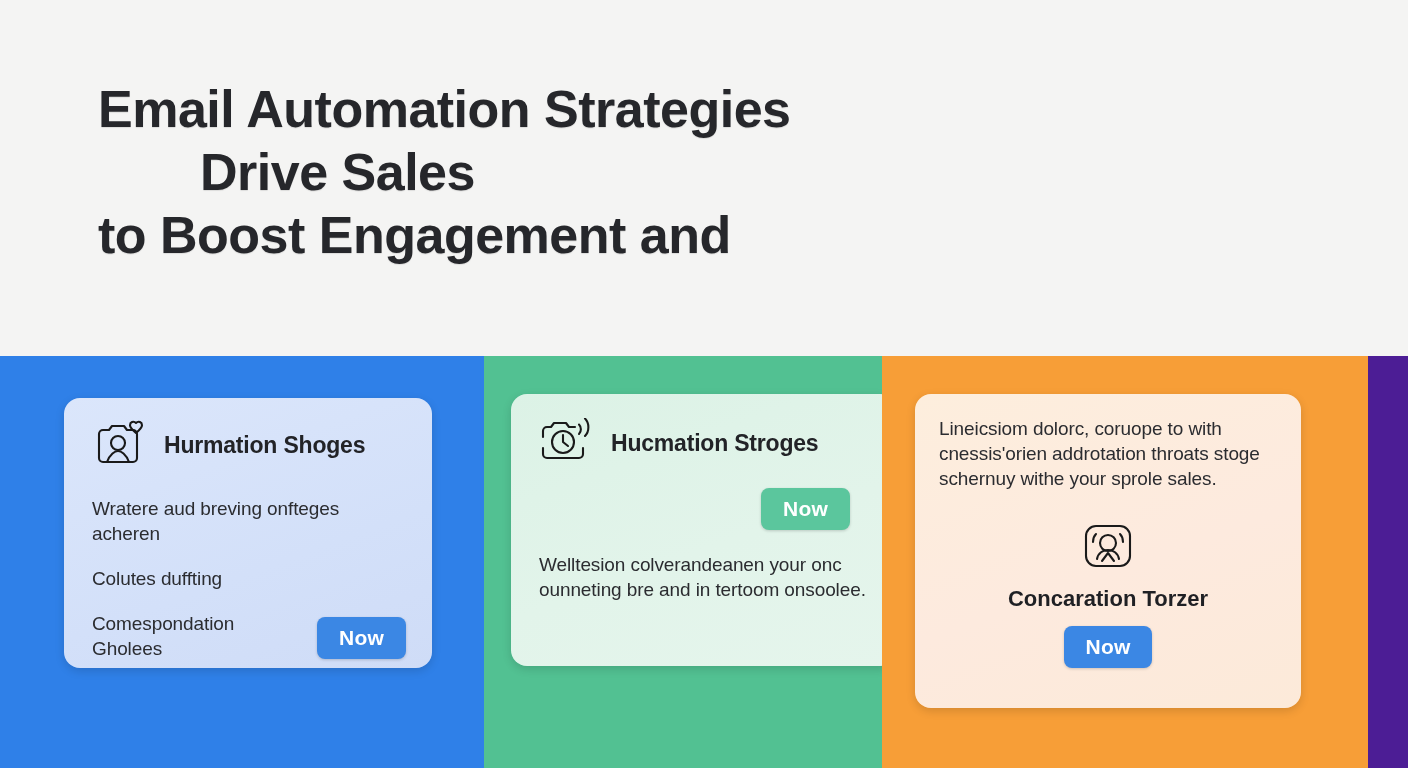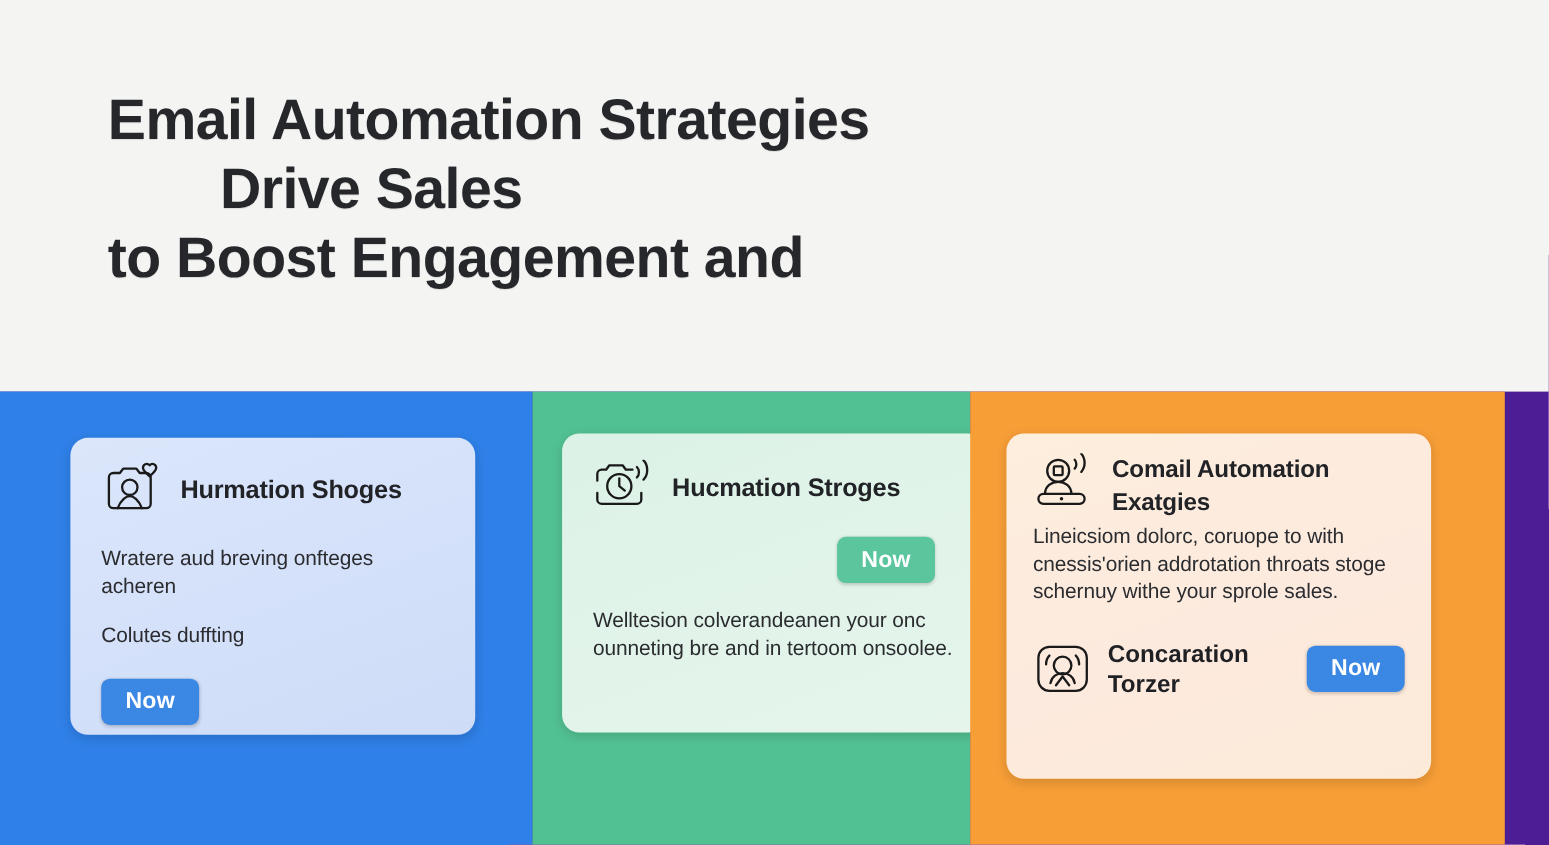--- a/index.html
+++ b/index.html
@@ -182,20 +182,21 @@
   .c2-foot { margin-top: 22px; max-width: 350px; }
 
   
   .c3-sub { margin-top: 16px; }
   .c3-body { margin-top: 4px; max-width: 335px; }
   .c3-foot {
     margin-top: 30px;
     display: flex;
     align-items: center;
     gap: 14px;
+    flex-direction: column;
   }
   .c3-foot-label {
     font-size: 22px;
     font-weight: bold;
     color: #1f2024;
     line-height: 27px;
     flex: 1 1 auto;
   }
   .c3-foot .now-btn { flex: 0 0 auto; }
 
@@ -231,20 +232,21 @@
           <span class="card-title">Hurmation Shoges</span>
         </div>
 
         <div class="body-text c1-row-a">Wratere aud breving onfteges acheren</div>
 
         <div class="c1-row-b">
           <div class="body-text">Colutes duffting</div>
         </div>
 
         <div class="c1-row-c">
+          <div class="body-text">Comespondation Gholees</div>
           <button class="now-btn btn-blue">Now</button>
         </div>
 
       </div>
     </div>
 
     <div class="band band-green">
       <div class="card card-2">
 
         <div class="card-head">
@@ -267,34 +269,20 @@
         </div>
 
         <div class="body-text c2-foot">Welltesion colverandeanen your onc ounneting bre and in tertoom onsoolee.</div>
 
       </div>
     </div>
 
     <div class="band band-orange">
       <div class="card card-3">
 
-        <div class="card-head top-align">
-          <span class="card-icon">
-            <svg viewBox="0 0 56 50" width="56" height="50" aria-hidden="true">
-              <circle class="ic" cx="23" cy="16" r="10"></circle>
-              <rect class="ic" x="19" y="12" width="8" height="8" rx="1"></rect>
-              <path class="ic" d="M11 37 c0 -7 6 -11 12 -11 c6 0 12 4 12 11"></path>
-              <rect class="ic" x="5" y="37" width="42" height="9" rx="4.5"></rect>
-              <circle cx="26" cy="41.5" r="1.6" fill="#1a1a1a"></circle>
-              <path class="ic" d="M38 14 c2 -2 2 -6 0 -8"></path>
-              <path class="ic" d="M44 17 c4 -4.5 4 -12 0 -16.5"></path>
-            </svg>
-          </span>
-          <span class="card-title">Comail Automation Exatgies</span>
-        </div>
 
         <div class="body-text c3-body">Lineicsiom dolorc, coruope to with cnessis'orien addrotation throats stoge schernuy withe your sprole sales.</div>
 
         <div class="c3-foot">
           <span class="card-icon sm">
             <svg viewBox="0 0 54 50" width="54" height="50" aria-hidden="true">
               <rect class="ic" x="5" y="5" width="44" height="40" rx="10"></rect>
               <circle class="ic" cx="27" cy="22" r="8"></circle>
               <path class="ic" d="M16 38 c1 -6 6 -9 11 -9 c5 0 10 3 11 9"></path>
               <path class="ic" d="M21 40 l6 -8 l6 8"></path>

